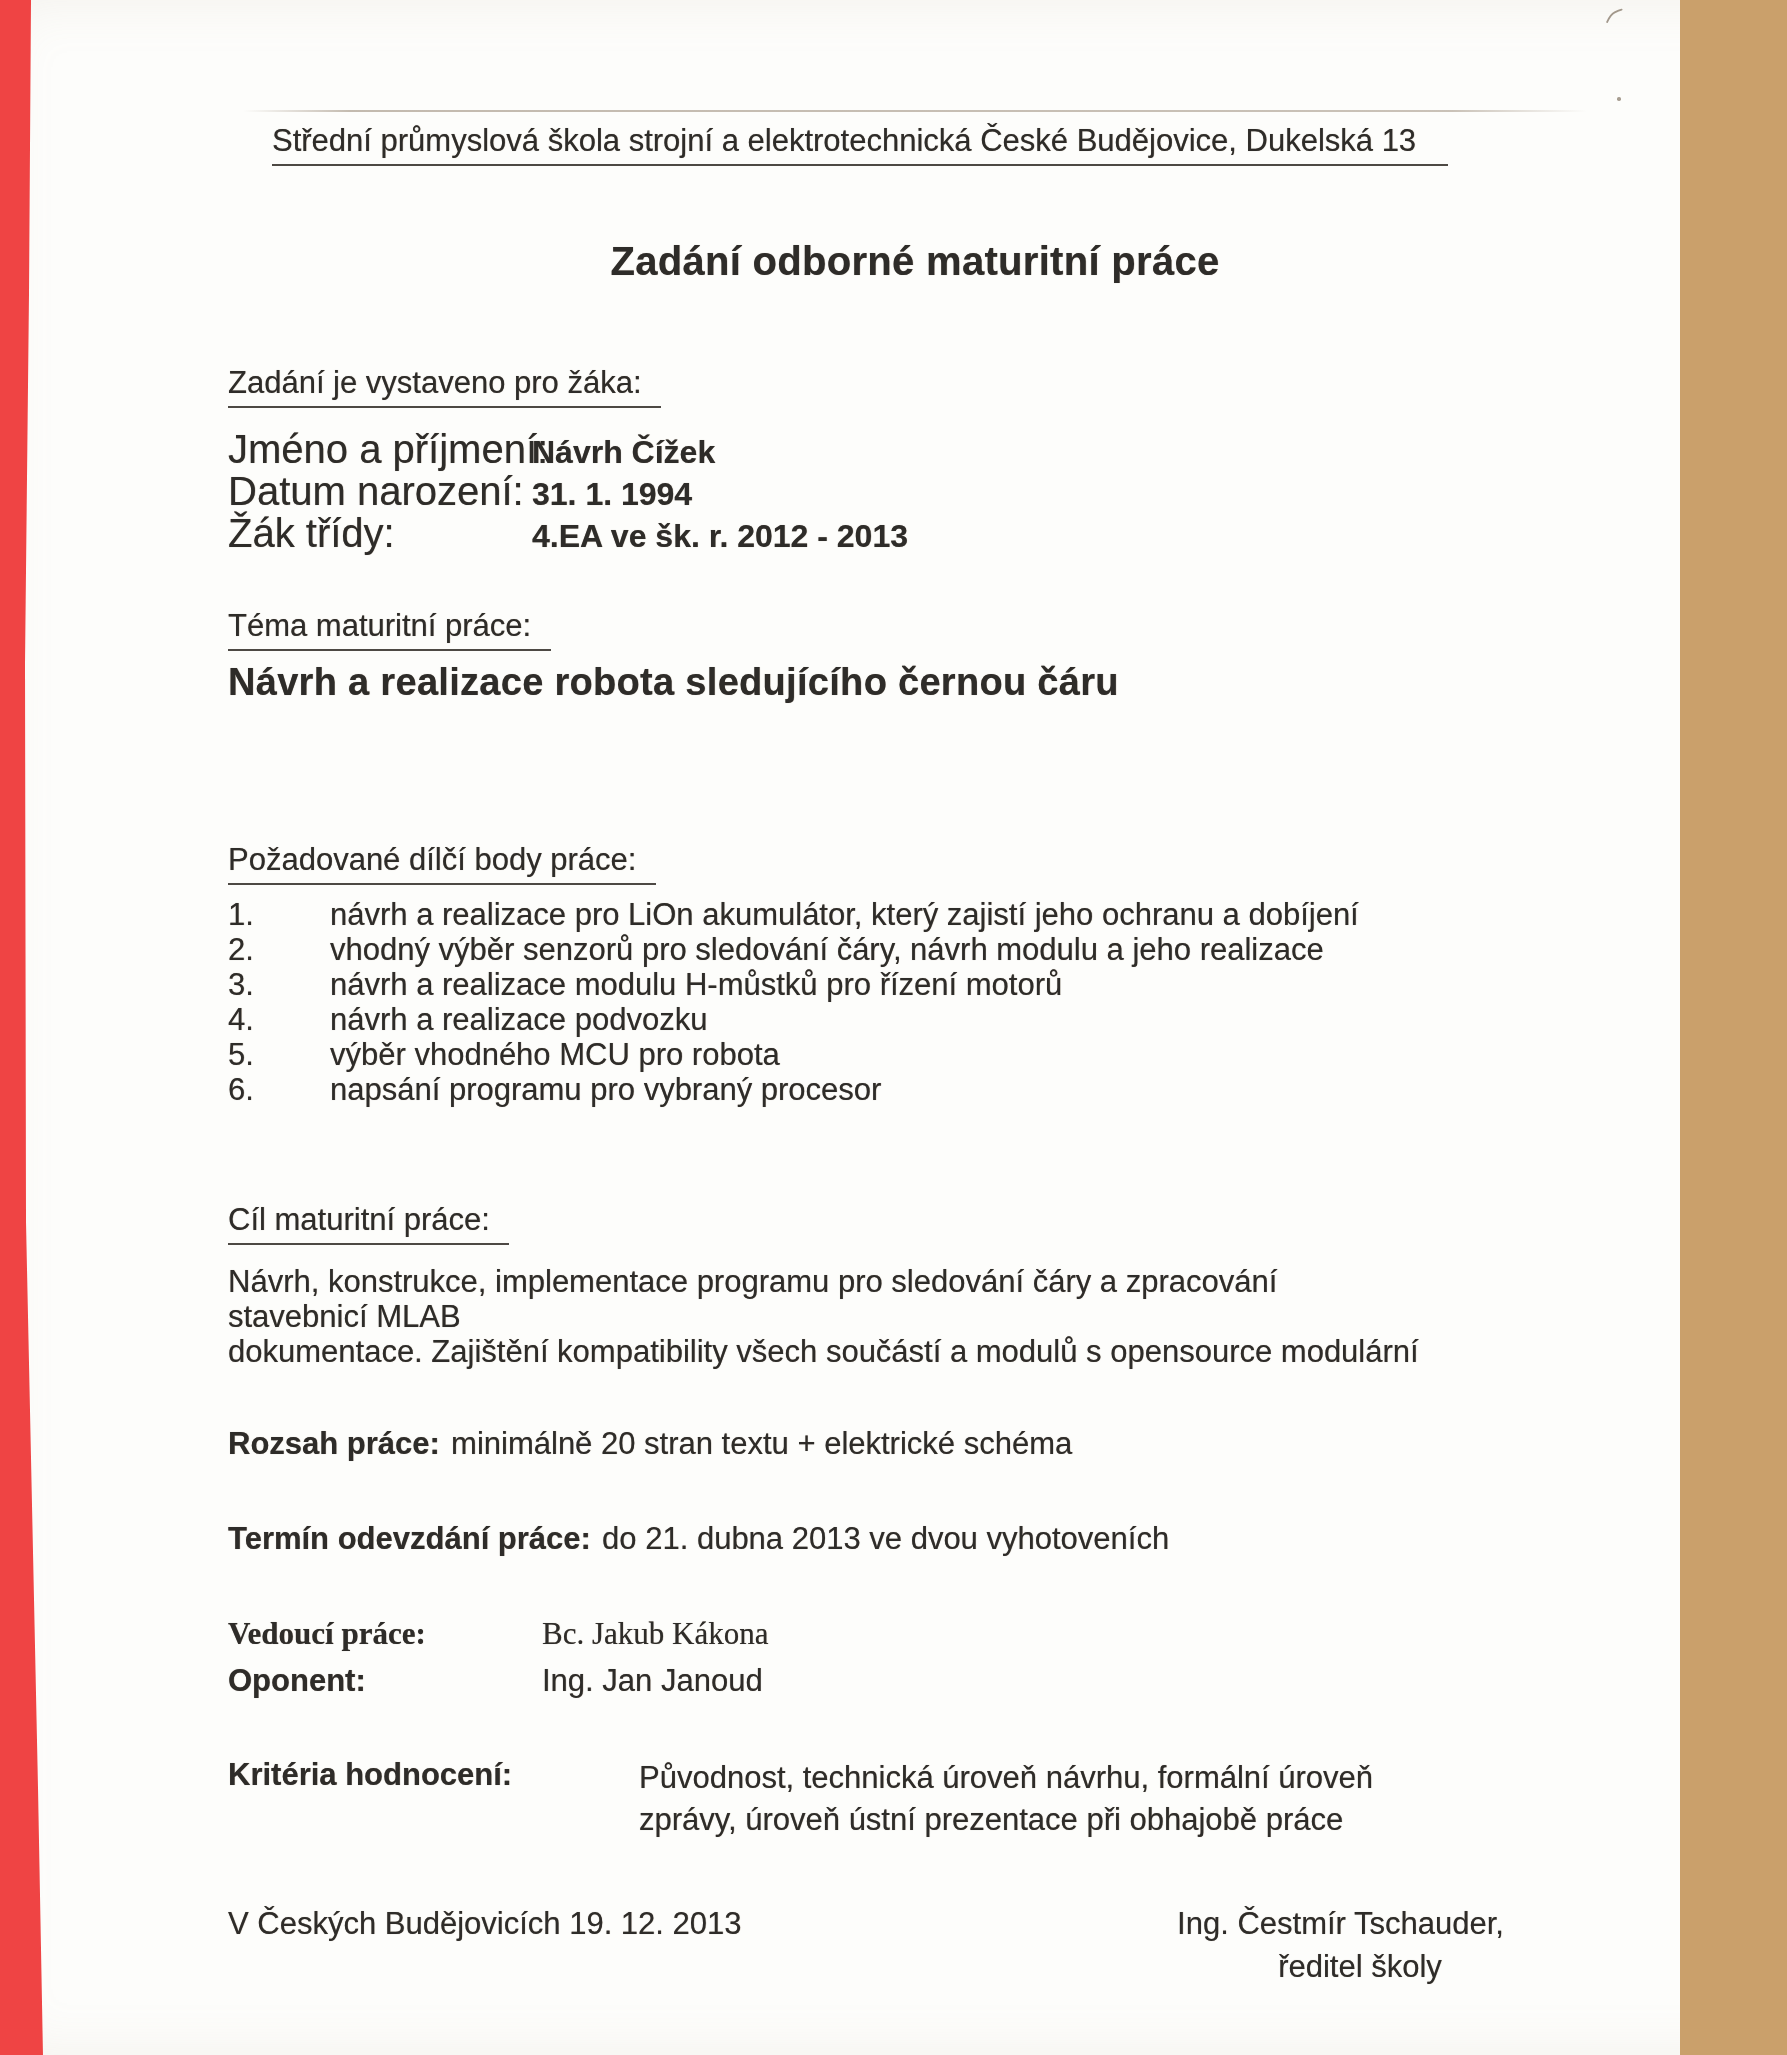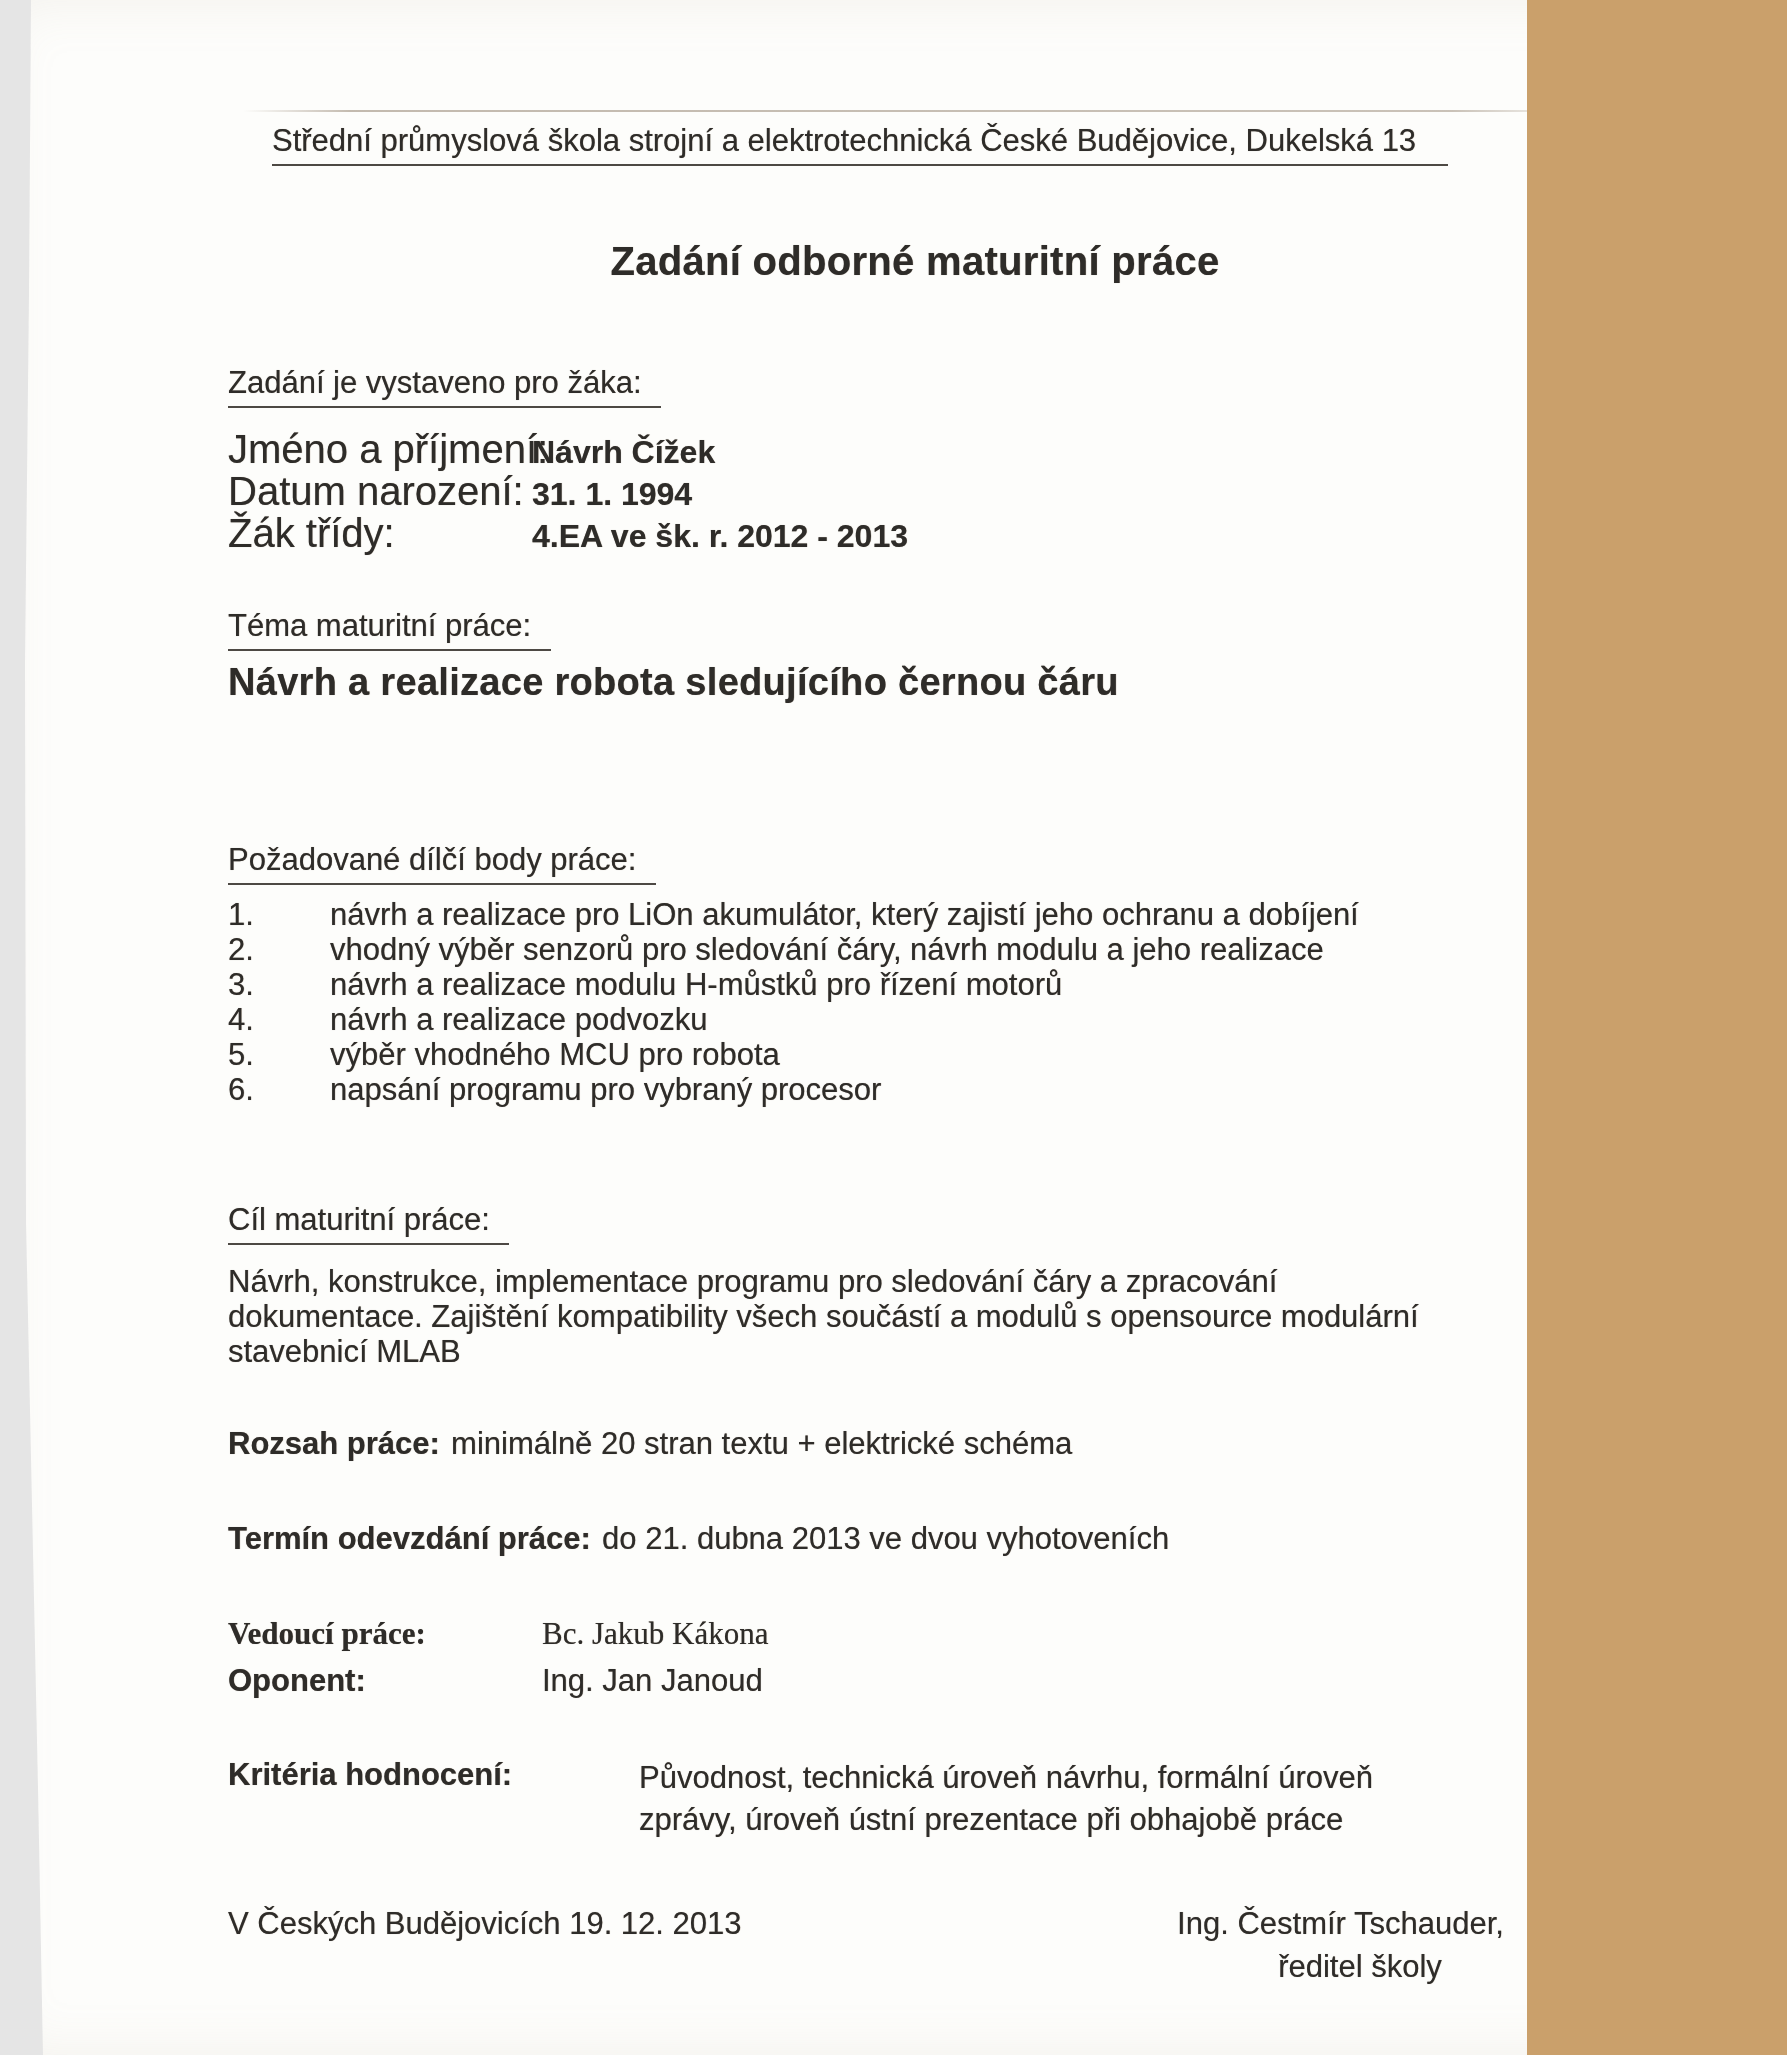--- a/index.html
+++ b/index.html
@@ -2,24 +2,24 @@
 <html style="font-size:11.2px"><head>
 <meta charset="utf-8">
 <style>
   html, body { margin: 0; padding: 0; }
   body {
     font-family: "Liberation Sans", sans-serif;
     background: #caa06b;
   }
   .stage {
     position: relative;
-    width: 1527px;
+    width: 1680px;
     height: 2056px;
     overflow: hidden;
-    background-color: #e5e5e5;
+    background-color: #ef4444;
     background-image:
       linear-gradient(to bottom, rgba(255,250,240,0.18) 0%, rgba(190,140,85,0.10) 40%, rgba(150,100,50,0.16) 100%),
       repeating-linear-gradient(179deg,
         #d9ac7a 0px, #d9ac7a 6.3px,
         #cb9b63 6.3px, #cb9b63 9px,
         #e3c094 9px, #e3c094 14.7px,
         #c89459 14.7px, #c89459 17.5px,
         #dcb384 17.5px, #dcb384 25px,
         #d1a univers66 25px, #d2a369 30px);
   }
@@ -198,22 +198,22 @@
         <span class="num">6.</span>
         <span>napsání programu pro vybraný procesor</span>
       </div>
     </div>
 
     <div class="abs txt sec-heading goal-heading">
       <span class="u">Cíl maturitní práce:</span>
     </div>
     <div class="abs txt goal-text">
       <div>Návrh, konstrukce, implementace programu pro sledování čáry a zpracování</div>
+      <div>stavebnicí MLAB</div>
       <div>dokumentace. Zajištění kompatibility všech součástí a modulů s opensource modulární</div>
-      <div>stavebnicí MLAB</div>
     </div>
 
     <div class="abs txt scope-line">
       <span class="b">Rozsah práce:</span><span class="inline-val">minimálně 20 stran textu + elektrické schéma</span>
     </div>
 
     <div class="abs txt deadline-line">
       <span class="b">Termín odevzdání práce:</span><span class="inline-val">do 21. dubna 2013 ve dvou vyhotoveních</span>
     </div>
 

